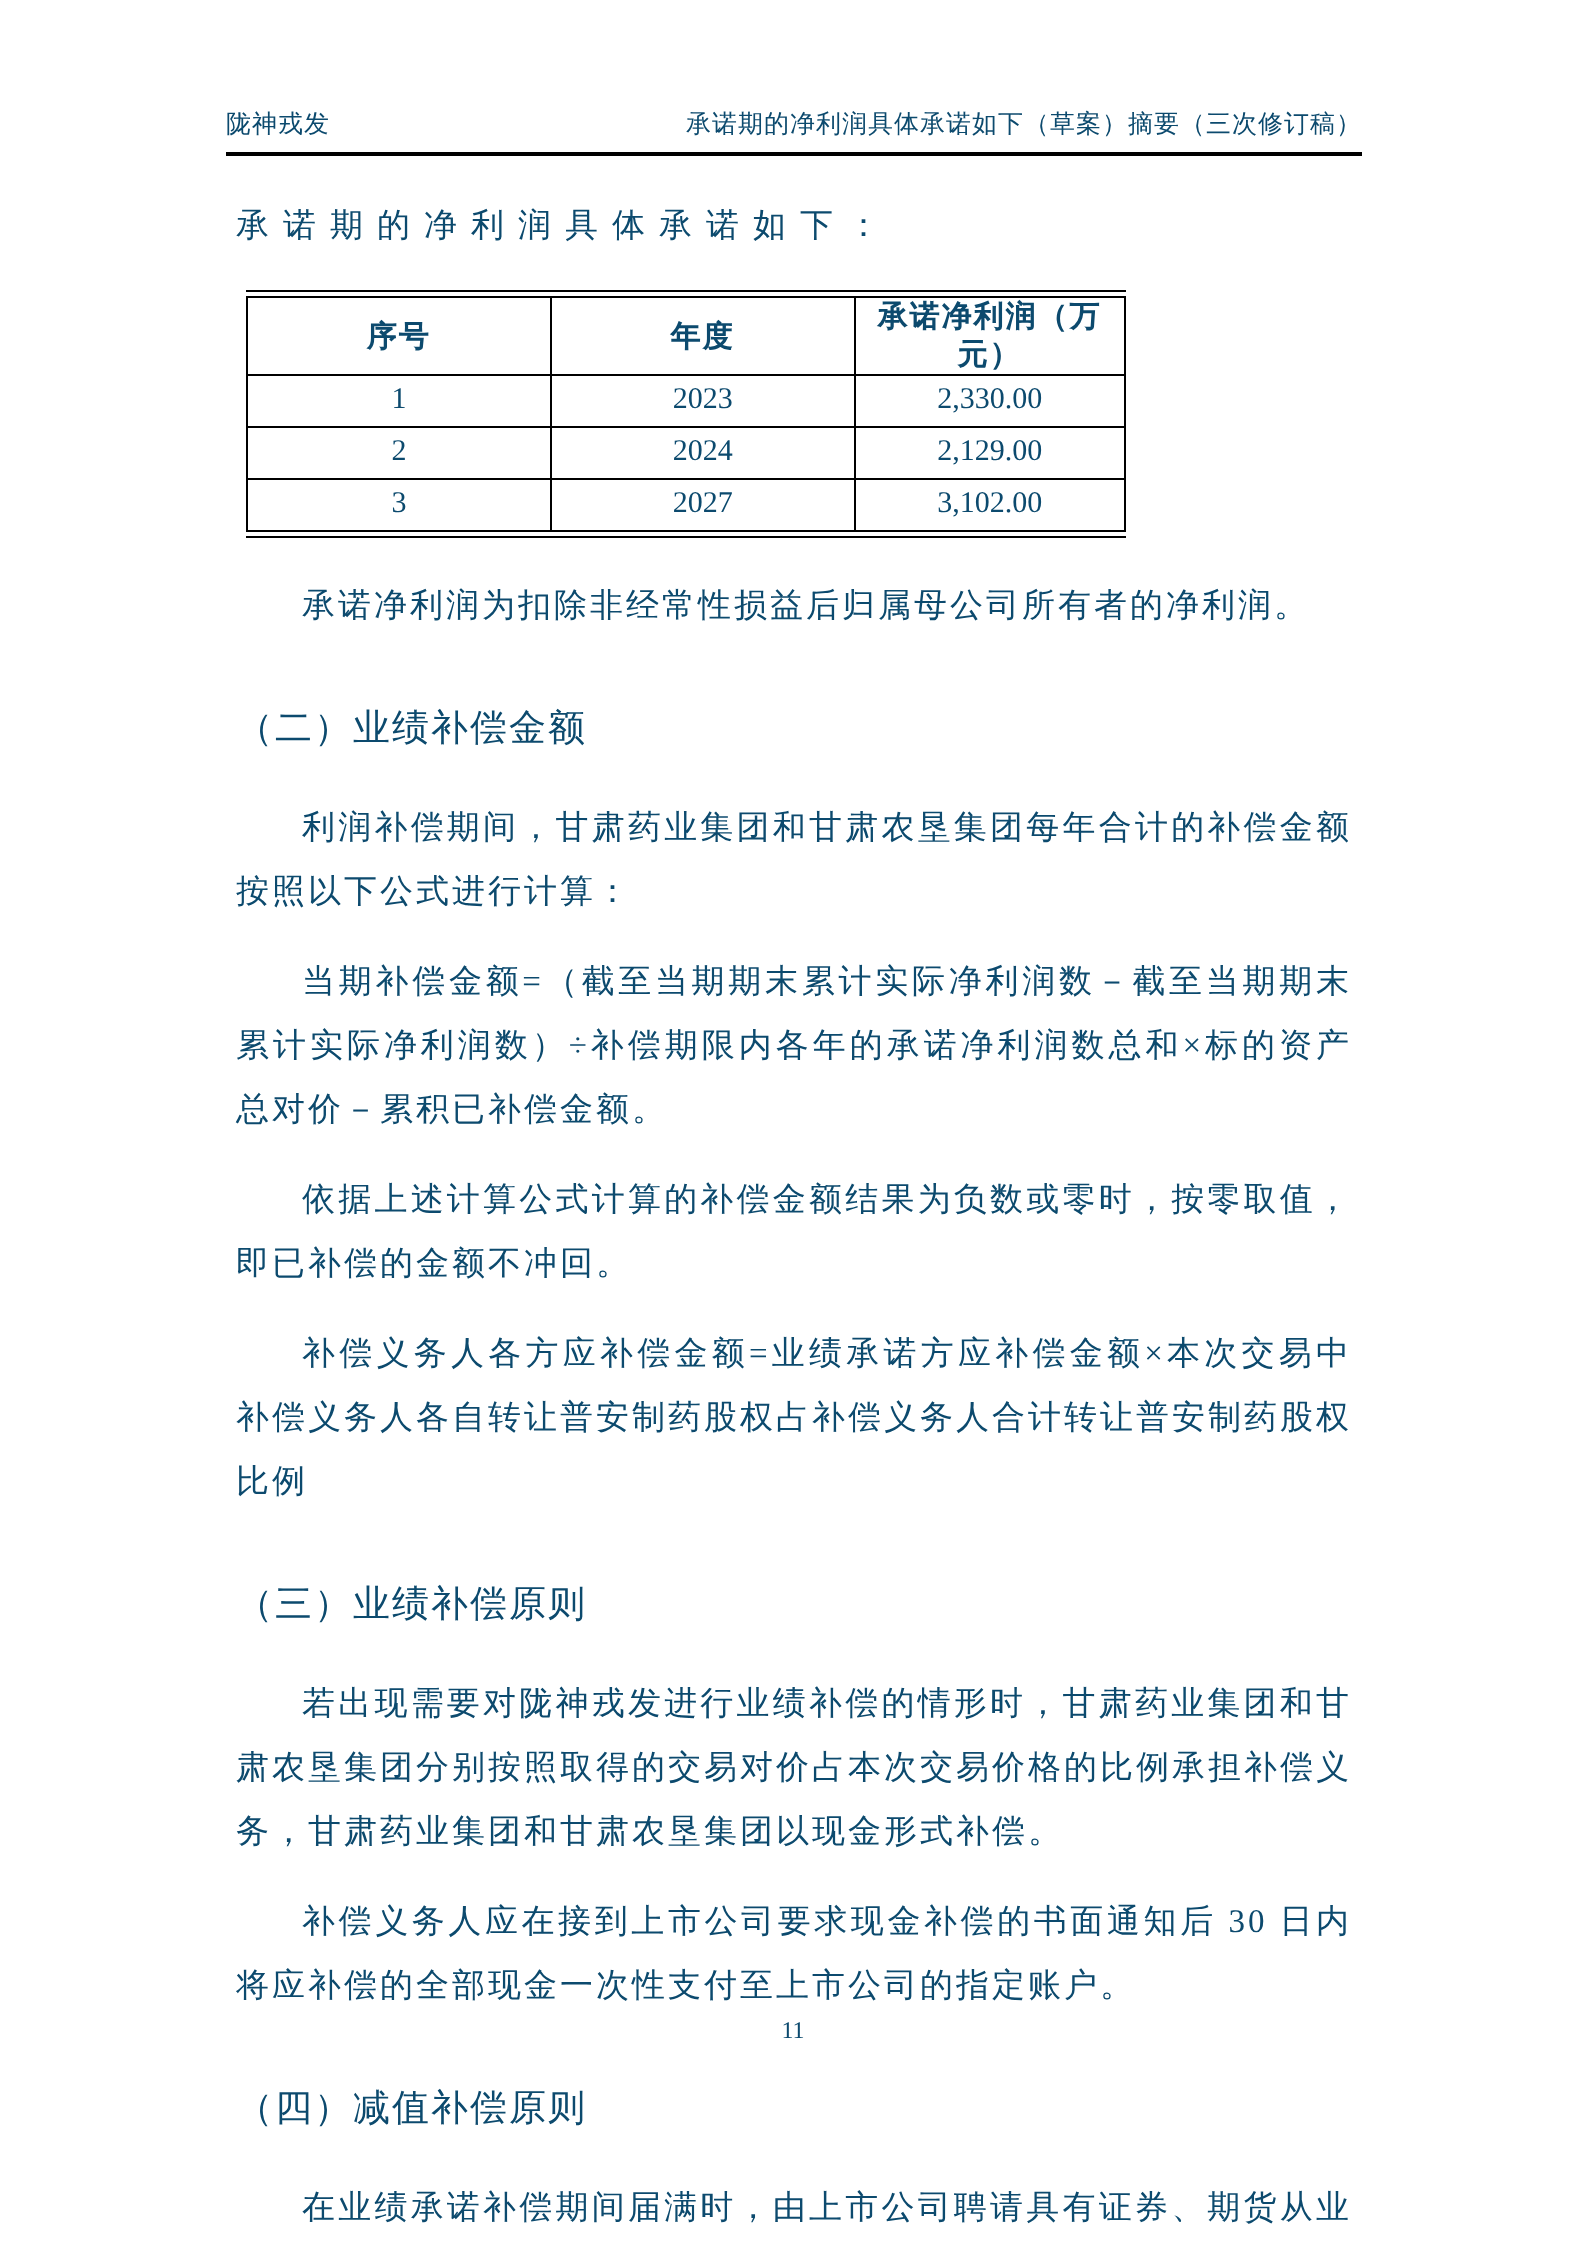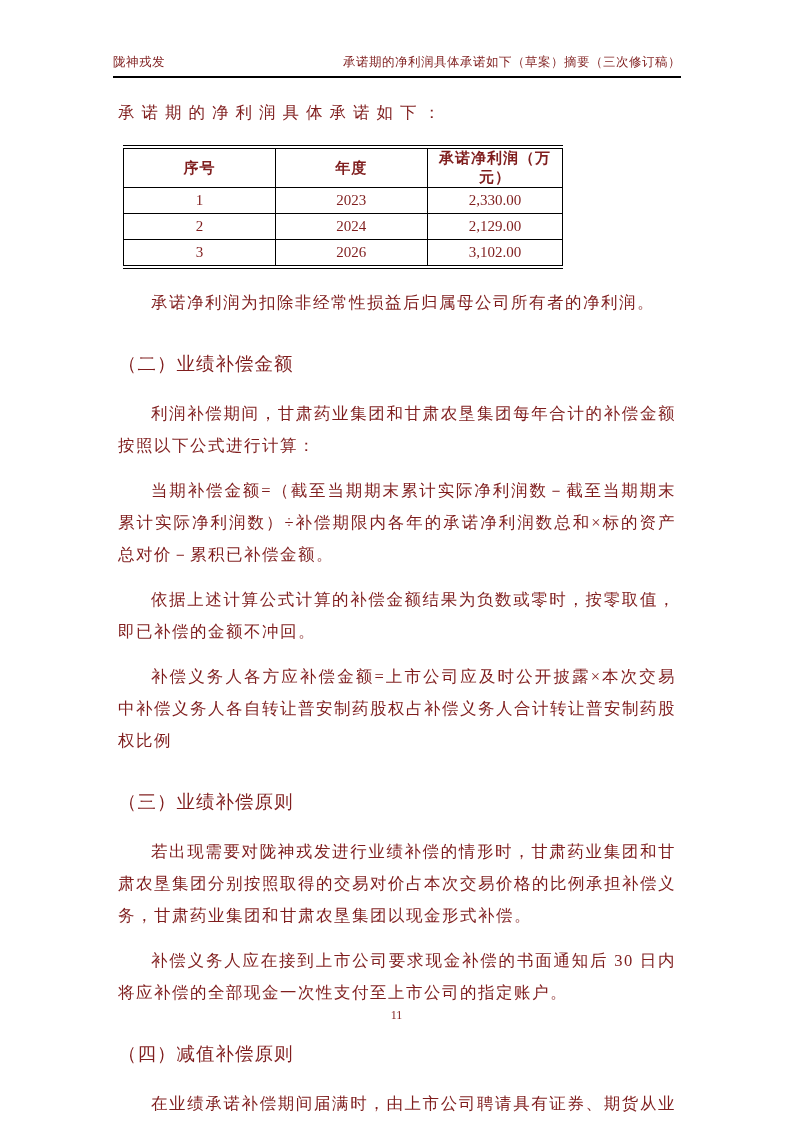--- a/index.html
+++ b/index.html
@@ -5,21 +5,21 @@
   html, body {
     margin: 0;
     padding: 0;
     background: #ffffff;
   }
   .page {
     position: relative;
     width: 793px;
     height: 1122px;
     background: #ffffff;
-    color: #7f1d1d;
+    color: #0c4a6e;
     font-family: "Liberation Serif", "DejaVu Serif", serif;
     overflow: hidden;
   }
   
   .doc-header {
     position: absolute;
     top: 54px;
     left: 113px;
     right: 112px;
     display: flex;
@@ -123,33 +123,33 @@
           <td>2023</td>
           <td>2,330.00</td>
         </tr>
         <tr>
           <td>2</td>
           <td>2024</td>
           <td>2,129.00</td>
         </tr>
         <tr>
           <td>3</td>
-          <td>2026</td>
+          <td>2027</td>
           <td>3,102.00</td>
         </tr>
       </tbody>
     </table>
 
     <p class="body">承诺净利润为扣除非经常性损益后归属母公司所有者的净利润。</p>
 
     <h2 class="sec">（二）业绩补偿金额</h2>
     <p class="body">利润补偿期间，甘肃药业集团和甘肃农垦集团每年合计的补偿金额按照以下公式进行计算：</p>
     <p class="body">当期补偿金额=（截至当期期末累计实际净利润数－截至当期期末累计实际净利润数）÷补偿期限内各年的承诺净利润数总和×标的资产总对价－累积已补偿金额。</p>
     <p class="body">依据上述计算公式计算的补偿金额结果为负数或零时，按零取值，即已补偿的金额不冲回。</p>
-    <p class="body">补偿义务人各方应补偿金额=上市公司应及时公开披露×本次交易中补偿义务人各自转让普安制药股权占补偿义务人合计转让普安制药股权比例</p>
+    <p class="body">补偿义务人各方应补偿金额=业绩承诺方应补偿金额×本次交易中补偿义务人各自转让普安制药股权占补偿义务人合计转让普安制药股权比例</p>
 
     <h2 class="sec">（三）业绩补偿原则</h2>
     <p class="body">若出现需要对陇神戎发进行业绩补偿的情形时，甘肃药业集团和甘肃农垦集团分别按照取得的交易对价占本次交易价格的比例承担补偿义务，甘肃药业集团和甘肃农垦集团以现金形式补偿。</p>
     <p class="body">补偿义务人应在接到上市公司要求现金补偿的书面通知后 30 日内将应补偿的全部现金一次性支付至上市公司的指定账户。</p>
 
     <h2 class="sec">（四）减值补偿原则</h2>
     <p class="body">在业绩承诺补偿期间届满时，由上市公司聘请具有证券、期货从业资格的会计师事务所对普安制药进行减值测试，并对减值测试结果出具《减值测试报告》。上市公司应及时公开披露《减值测试报告》。</p>
 
   </main>
 

